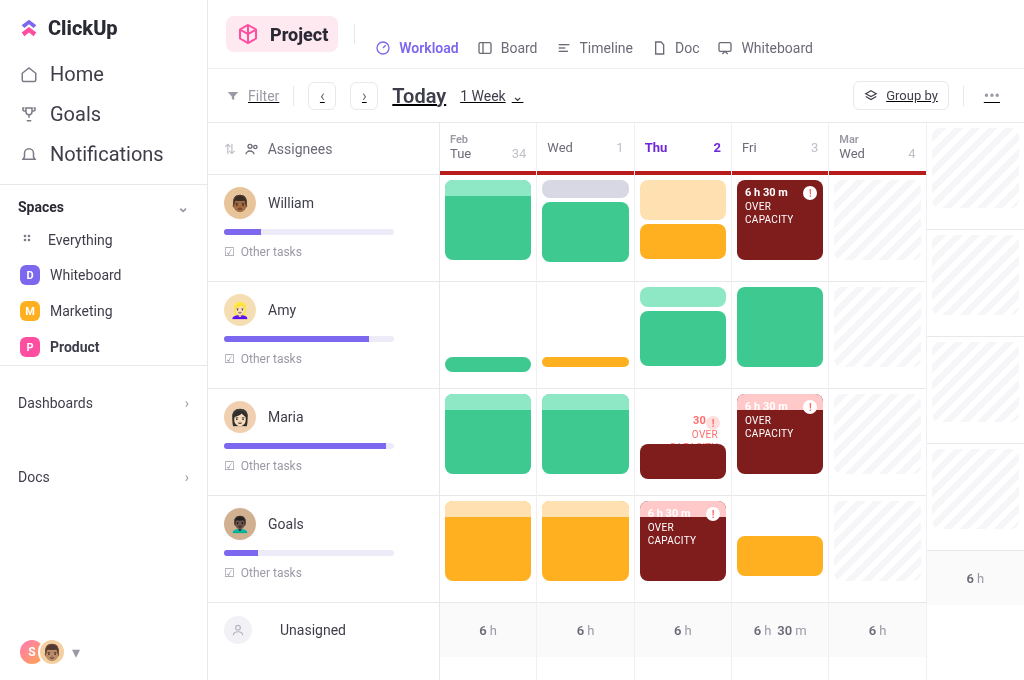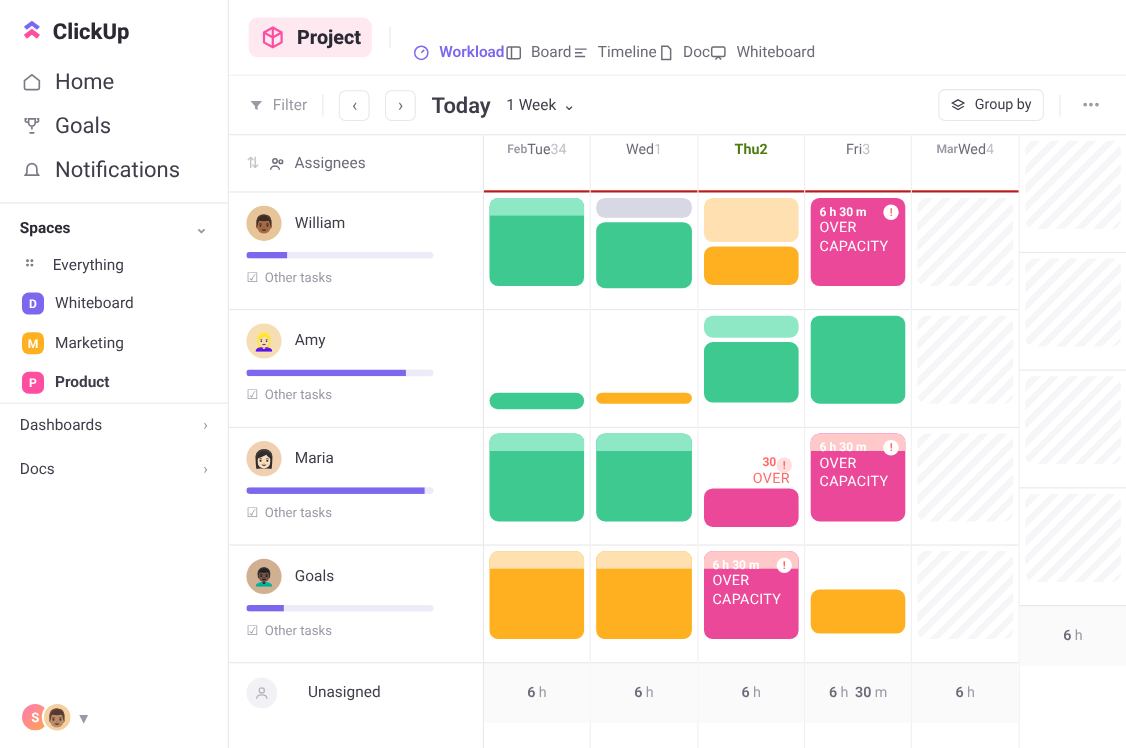--- a/index.html
+++ b/index.html
@@ -1,46 +1,46 @@
 <!DOCTYPE html>
 <html><head>
 <meta charset="utf-8">
 <style>
 * { box-sizing: border-box; margin: 0; padding: 0; font-family: -apple-system, BlinkMacSystemFont, "Segoe UI", Roboto, sans-serif; }
 body { width: 1024px; height: 680px; background: #fff; overflow: hidden; border-radius: 12px; }
 .app { display: flex; height: 100%; }
 .sidebar { width: 208px; border-right: 1px solid #e8e8ec; display: flex; flex-direction: column; }
-.logo-row { padding: 16px 18px 8px; display: flex; gap: 8px; }
+.logo-row { padding: 16px 18px 8px; display: flex; align-items: center; gap: 8px; }
 .logo-mark { width: 22px; height: 22px; }
 .logo-text { font-size: 20px; font-weight: 800; color: #2a2a34; }
 .nav-main { padding: 6px 0 10px; }
 .nav-item { display: flex; align-items: center; gap: 12px; padding: 8px 20px; font-size: 20px; color: #3e3e4a; cursor: pointer; }
 .nav-icon { width: 18px; height: 18px; color: #7b7b87; display: flex; align-items: center; justify-content: center; }
 .section-divider { border-top: 1px solid #e8e8ec; }
 .section-head { display: flex; align-items: center; justify-content: space-between; padding: 14px 18px 8px; font-size: 14px; font-weight: 700; color: #2a2a34; cursor: pointer; }
 .chev { color: #9a9aa6; }
 .space-item { display: flex; align-items: center; gap: 10px; padding: 8px 20px; font-size: 14px; color: #3e3e4a; cursor: pointer; }
 .space-item.active { font-weight: 700; }
 .space-dot { width: 20px; height: 20px; border-radius: 6px; display: flex; align-items: center; justify-content: center; font-size: 11px; font-weight: 700; color: #fff; }
-.collapsible { display: flex; align-items: flex-start; justify-content: space-between; padding: 12px 18px; font-size: 14px; color: #3e3e4a; cursor: pointer; border-top: 1px solid #e8e8ec; }
+.collapsible { display: flex; align-items: flex-start; justify-content: space-between; padding: 29px 18px; font-size: 14px; color: #3e3e4a; cursor: pointer; border-top: 1px solid #e8e8ec; }
 .sidebar-footer { margin-top: auto; padding: 14px 18px; display: flex; align-items: center; gap: -6px; }
 .avatar-stack { display: flex; }
 .avatar-sm { width: 28px; height: 28px; border-radius: 50%; border: 2px solid #fff; margin-left: -8px; }
 .avatar-sm:first-child { margin-left: 0; }
 .gradient-s { background: linear-gradient(135deg,#ff7ab6,#ffa64d); display:flex;align-items:center;justify-content:center;font-size:12px;font-weight:700;color:#fff;}
 .main { flex: 1; display: flex; flex-direction: column; overflow: hidden; }
 .topbar { display: flex; align-items: center; padding: 12px 18px; gap: 16px; border-bottom: 1px solid #f0f0f4; }
 .proj-pill { display: flex; align-items: center; gap: 10px; background: #ffe9f0; padding: 6px 10px; border-radius: 8px; }
 .proj-icon { width: 24px; height: 24px; color: #ff4ea0; }
 .proj-title { font-size: 18px; font-weight: 800; color: #2a2a34; }
-.view-tabs { display: flex; align-items: flex-end; margin-left: 4px; margin-top: 28px; }
+.view-tabs { display: flex; align-items: flex-end; gap: 18px; margin-left: 4px; margin-top: 28px; }
 .view-tab { display: flex; align-items: center; gap: 8px; font-size: 14px; color: #6b6b78; cursor: pointer; }
 .view-tab.active { color: #7b68ee; font-weight: 600; }
 .vicon { width: 16px; height: 16px; }
-.toolbar { display: flex; align-items: center; padding: 12px 18px; gap: 14px; border-bottom: 1px solid #e8e8ec; }
+.toolbar { display: flex; align-items: center; padding: 12px 18px; gap: 14px; border-bottom: 1px solid #e8e8ec; text-decoration: underline; }
 .filter-btn { display: flex; align-items: center; gap: 8px; color: #9a9aa6; font-size: 14px; cursor: pointer; }
 .nav-arrow { width: 28px; height: 28px; border: 1px solid #e8e8ec; border-radius: 6px; display:flex;align-items:center;justify-content:center; cursor:pointer; color:#6b6b78; }
 .today-btn { font-size: 20px; font-weight: 600; color: #3e3e4a; cursor:pointer; }
 .range-btn { font-size: 14px; color: #3e3e4a; cursor:pointer; display:flex;align-items:center;gap:6px; }
 .spacer { flex: 1; }
 .group-btn { display:flex;align-items:center;gap:8px; border:1px solid #e8e8ec; border-radius:6px; padding:6px 10px; font-size:13px; color:#3e3e4a; cursor:pointer; }
 .more-btn { color:#9a9aa6; cursor:pointer; padding:4px 6px; }
 .grid { flex:1; display:flex; overflow:hidden; }
 .row-labels { width:232px; border-right:1px solid #e8e8ec; }
 .header-cell { height:52px; border-bottom:1px solid #e8e8ec; display:flex;align-items:center; padding:0 16px; color:#6b6b78; font-size:14px; gap:8px; }
@@ -49,46 +49,46 @@
 .avatar { width:32px; height:32px; border-radius:50%; background:#ddd; }
 .ass-name { font-size:14px; color:#3e3e4a; }
 .prog-bar { height:6px; background:#ecebf7; border-radius:3px; overflow:hidden; width:170px; }
 .prog-fill { height:100%; background:#7b68ee; }
 .other-tasks { display:flex; align-items:center; gap:6px; font-size:12px; color:#9a9aa6; }
 .unassigned-row { height:54px; display:flex;align-items:center;padding:0 16px;gap:28px; }
 .unassigned-ic { width:28px;height:28px;border-radius:50%;background:#f2f2f6;display:flex;align-items:center;justify-content:center;color:#b4b4be; }
 .day-cols { flex:1; display:grid; grid-template-columns: repeat(6, 1fr); }
 .day-col { border-right:1px solid #f0f0f4; display:flex;flex-direction:column; }
 .day-col:last-child { border-right:none; }
-.day-head { height:52px; border-bottom:2px solid #b91c1c; padding:6px 10px; display:flex;flex-direction:row;justify-content:center; }
+.day-head { height:52px; border-bottom:4px solid #b91c1c; padding:6px 10px; display:flex;flex-direction:column;justify-content:center; }
 .month-lab { font-size:11px; color:#9a9aa6; font-weight:600; }
 .day-row { display:flex; justify-content:space-between; align-items:baseline; }
 .day-name { font-size:13px; color:#6b6b78; }
 .day-num { font-size:13px; color:#c0c0ca; }
-.day-head.today .day-name, .day-head.today .day-num { color:#4d7c0f; font-weight:700; }
+.day-head.today .day-name, .day-head.today .day-num { color:#6d28d9; font-weight:700; }
 .cell { height:107px; border-bottom:1px solid #e8e8ec; padding:5px; position:relative; }
 .weekend-hatch { background-image: repeating-linear-gradient(-45deg, #f6f6f9 0 6px, #fff 6px 12px); }
 .block { border-radius:8px; width:100%; position:relative; overflow:hidden; }
 .block.green { background:#3dc98f; }
 .block.green .top { background:#8ee8c6; height:20%; }
 .block.green-light { background:#8ee8c6; }
 .block.orange { background:#ffb020; }
 .block.orange-light { background:#ffe0b0; }
-.block.red { background:#ec4899; }
+.block.red { background:#7f1d1d; }
 .block.orange-thin { background:#ffb020; height:10px; margin-top:70px; }
 .stack { display:flex; flex-direction:column; height:100%; gap:4px; }
 .h80 { height:80px; }
 .h60 { height:60px; }
 .h40 { height:40px; }
 .h35 { height:35px; }
 .h20 { height:20px; }
 .h15 { height:15px; }
 .overcap { position:absolute; top:6px; left:8px; right:8px; font-size:10px; color:#fff; line-height:1.3; }
 .overcap .t1 { font-weight:700; font-size:11px; }
-.overcap .t2 { font-size:13px; letter-spacing:0.3px; }
+.overcap .t2 { font-size:10px; letter-spacing:0.3px; }
 .overcap-ic { position:absolute; top:6px; right:6px; width:14px;height:14px;border-radius:50%;background:#fff;color:#ff6b6b;display:flex;align-items:center;justify-content:center;font-size:10px;font-weight:700;}
 .overcap-red { color:#ff6b6b; }
 .footer-cell { height:54px; display:flex;align-items:center;justify-content:center; font-size:13px; color:#9a9aa6; background:#fafafb; }
 .footer-cell .hnum { font-weight:600; color:#6b6b78; margin-right:3px;}
 .footer-cell .m { margin-left:6px; }
 .divider-v { width:1px; background:#e8e8ec; height:20px; }
 .av-img { display:flex;align-items:center;justify-content:center;font-size:16px; }
 .sort-ic { color:#c0c0ca; }
 </style>
 </head>

